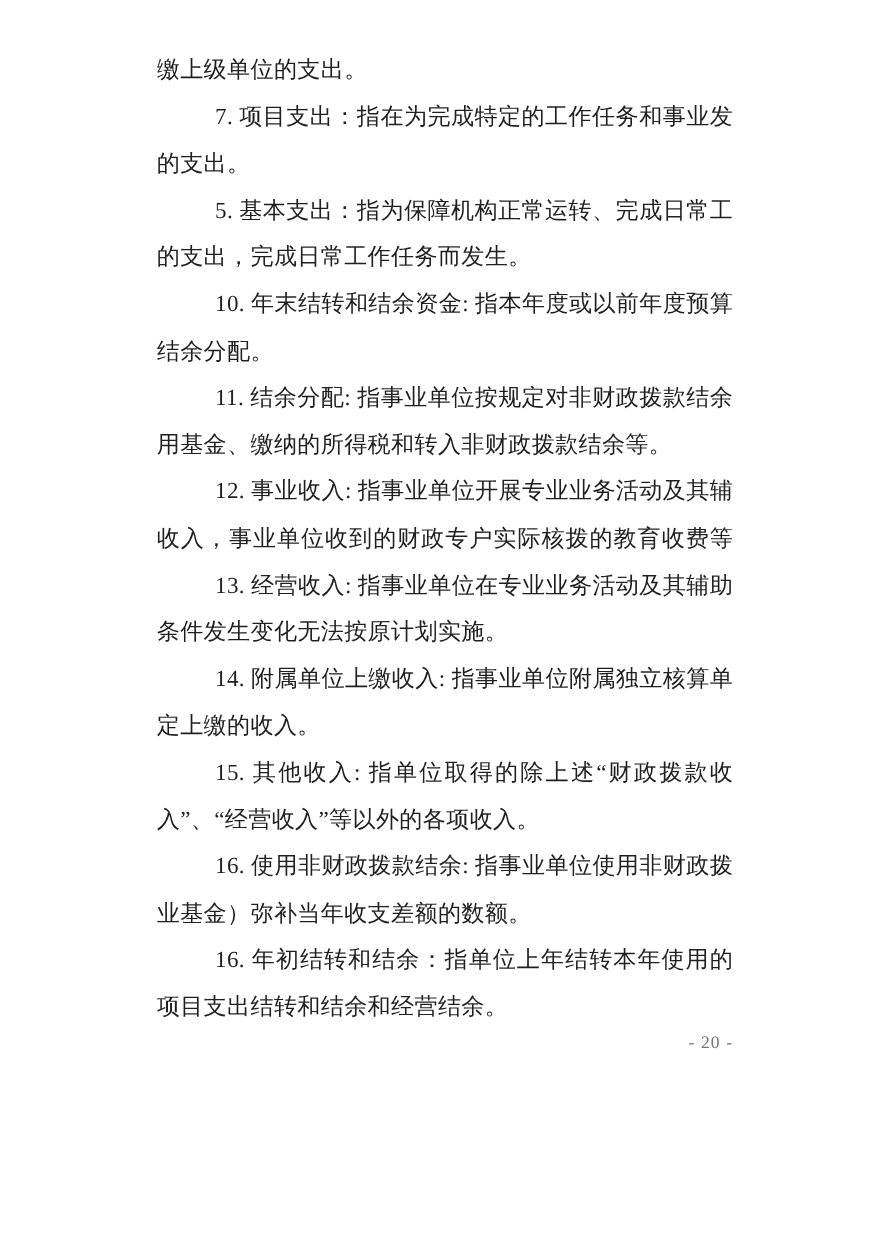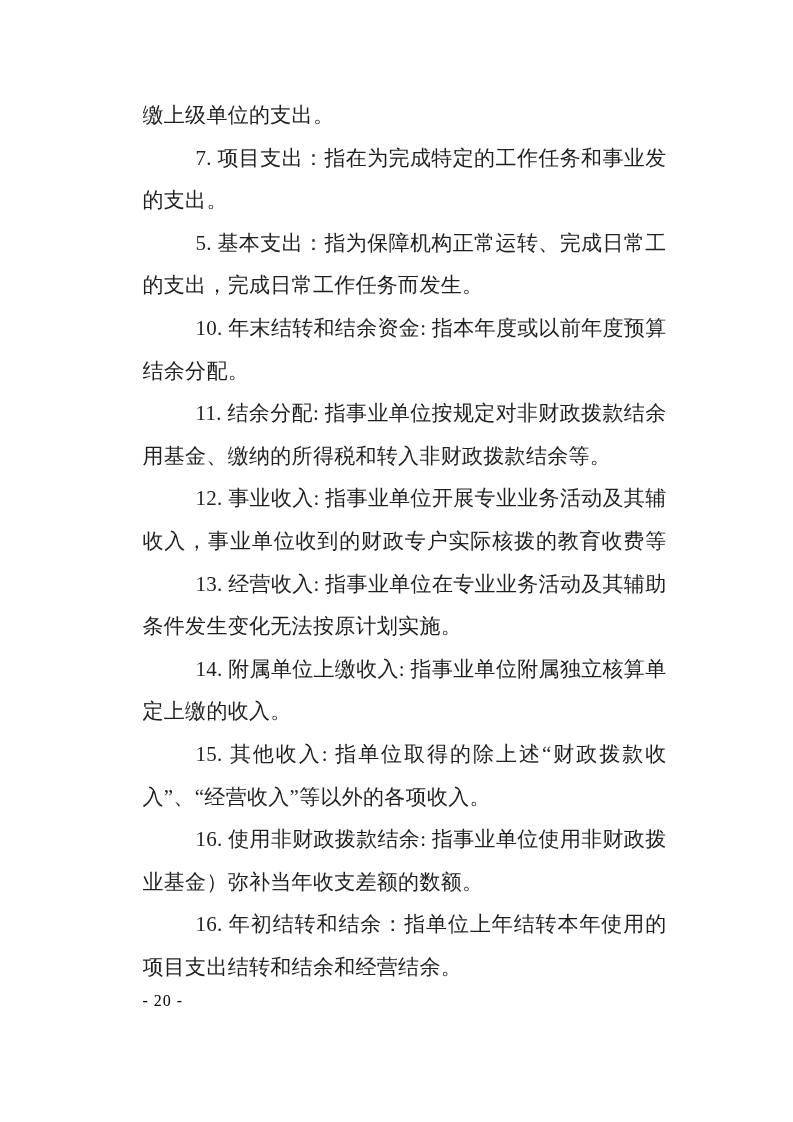--- a/index.html
+++ b/index.html
@@ -7,21 +7,21 @@
     padding: 0;
     background: #ffffff;
   }
   .page {
     position: relative;
     width: 646px;
     height: 1122px;
     margin: 0 auto;
     background: #ffffff;
     box-sizing: border-box;
-    padding: 94px 53px 0 69px;
+    padding: 42px 53px 0 69px;
     font-family: "Liberation Serif", "DejaVu Serif", serif;
     color: #1f1f1f;
     overflow: hidden;
   }
   .line {
     height: 42.6px;
     line-height: 42.6px;
     font-size: 21px;
     letter-spacing: 0.3px;
     overflow: hidden;
@@ -30,24 +30,24 @@
   .line.fill {
     text-align: justify;
     text-align-last: justify;
     text-justify: inter-character;
   }
   .line.indent {
     padding-left: 53px;
   }
   .page-num {
     margin-top: 4px;
-    text-align: left;
+    text-align: right;
     font-size: 16px;
     letter-spacing: 1px;
-    color: #000000;
+    color: #737373;
   }
 </style>
 </head>
 <body>
 
 <div class="page">
   <div class="line">缴上级单位的支出。</div>
   <div class="line indent fill">7. 项目支出：指在为完成特定的工作任务和事业发展目标所发生</div>
   <div class="line">的支出。</div>
   <div class="line indent fill">5. 基本支出：指为保障机构正常运转、完成日常工作任务而发生</div>

